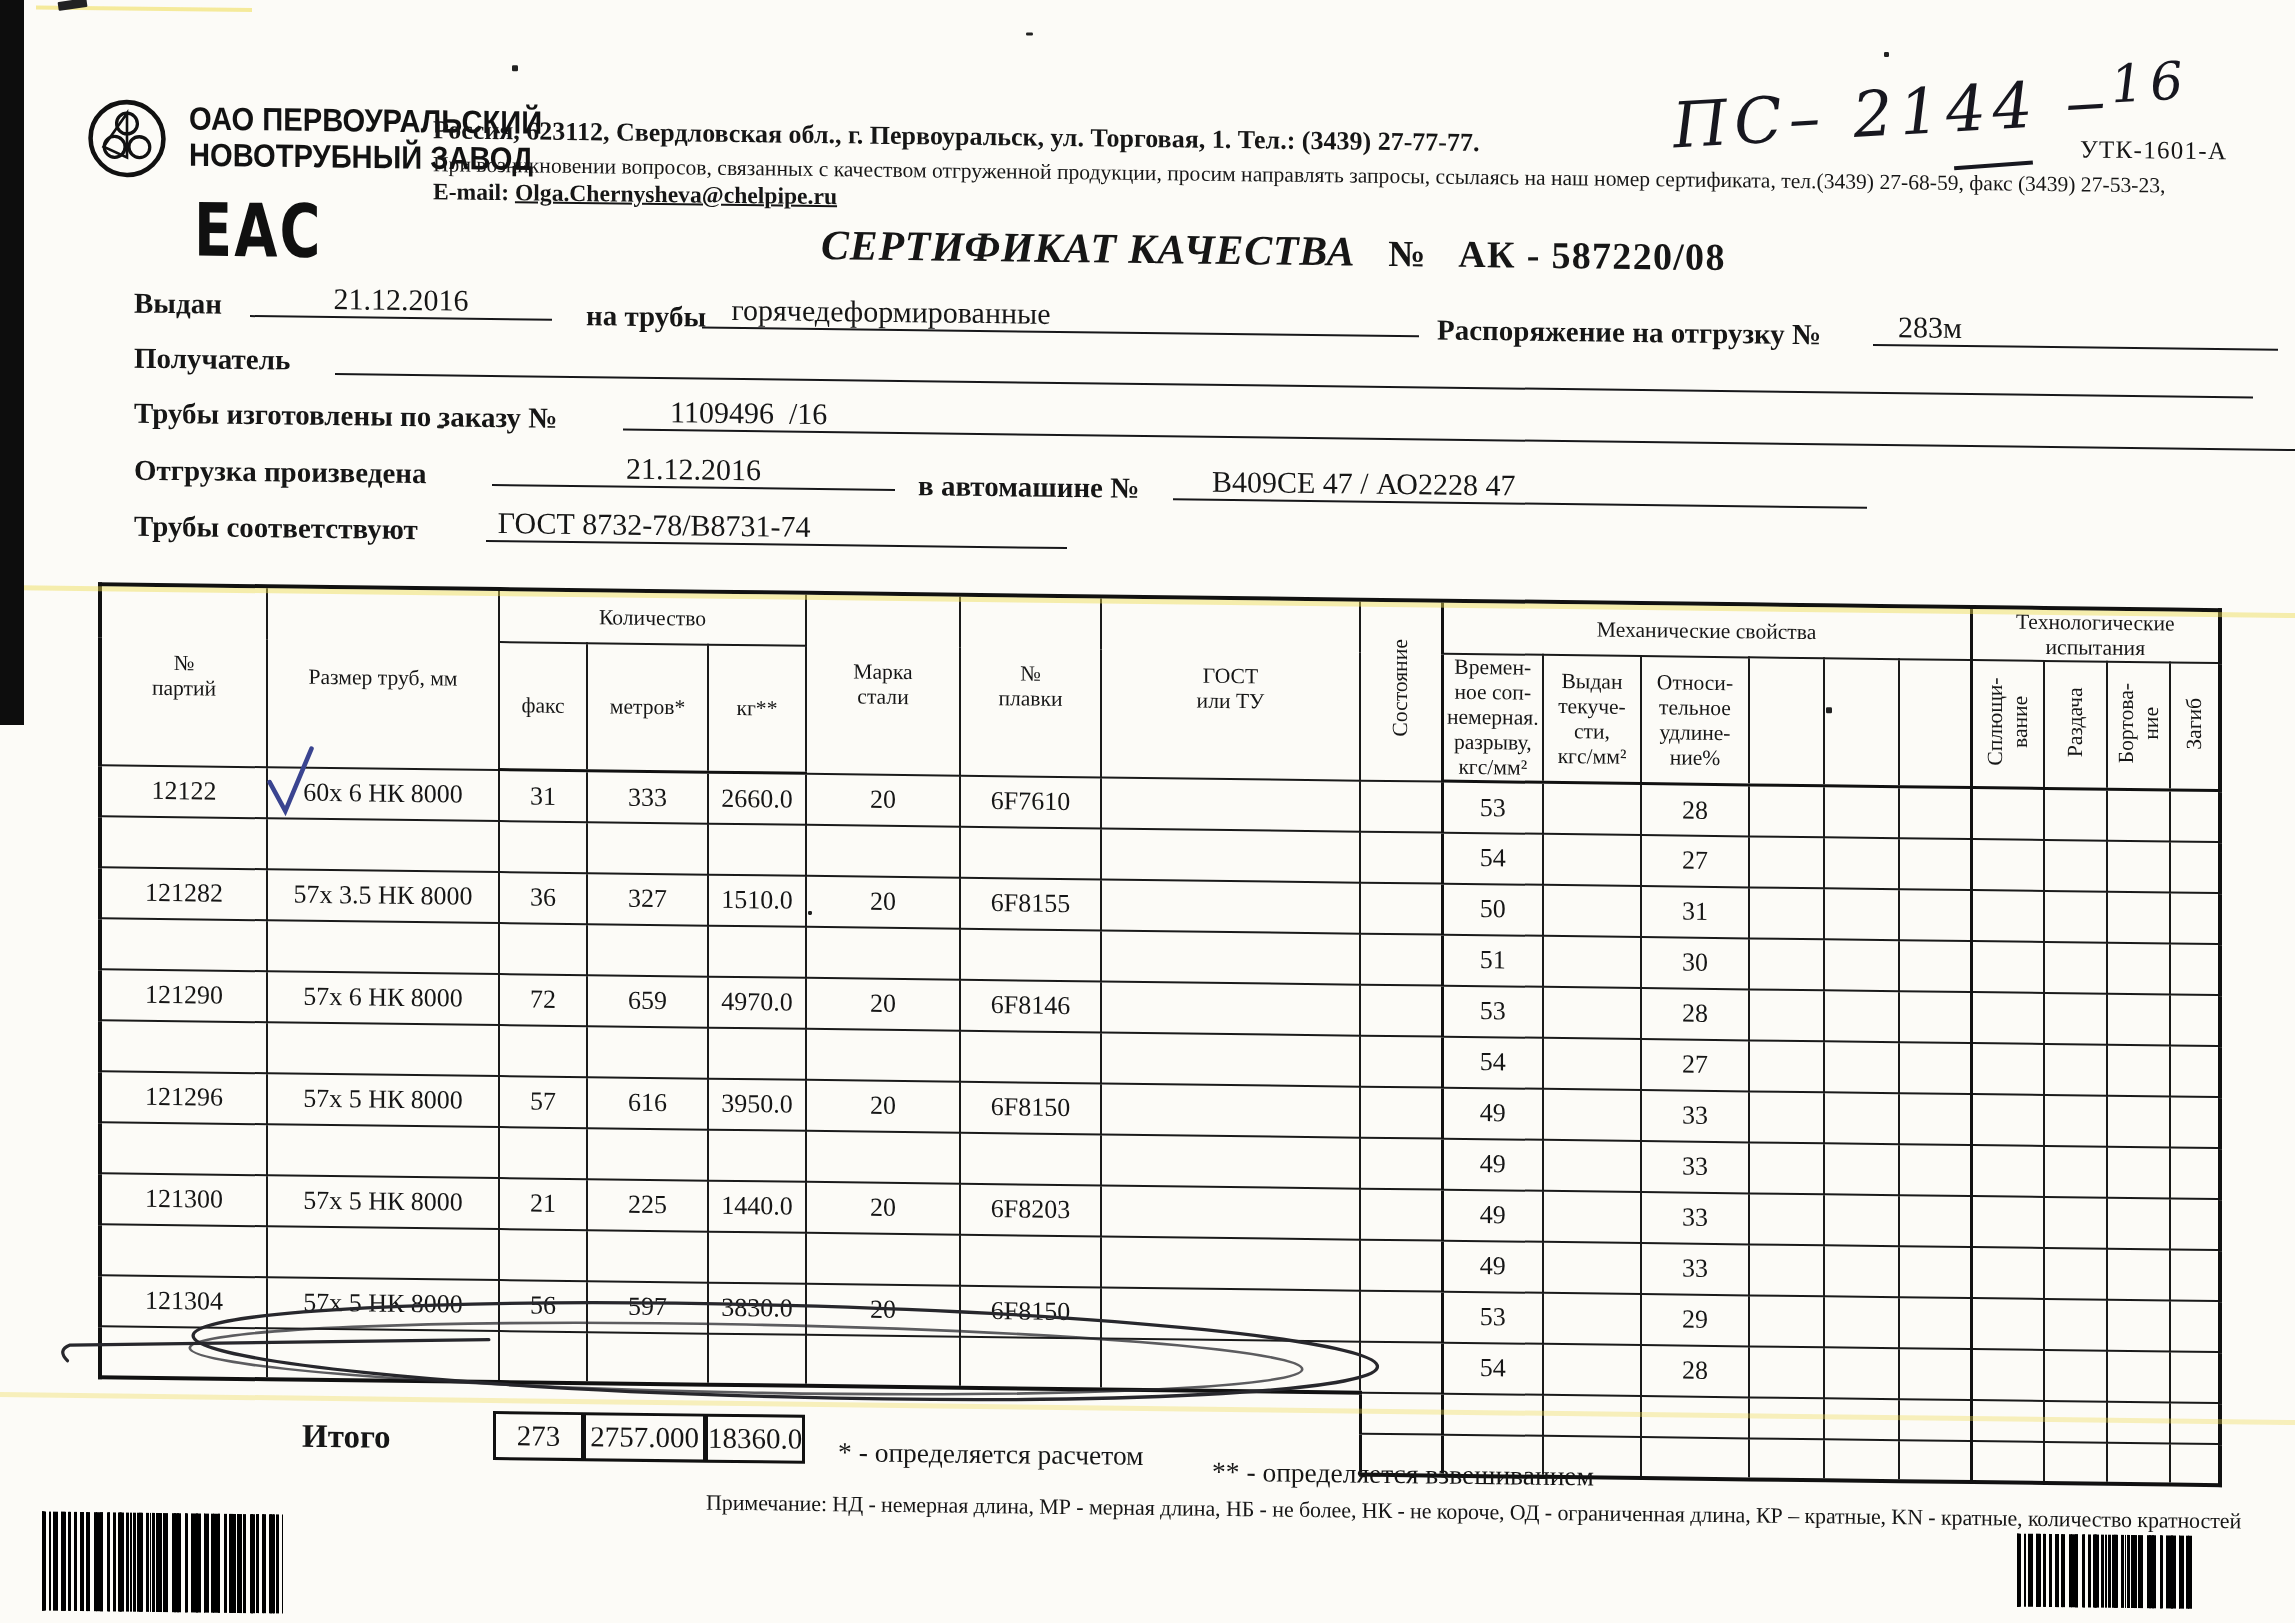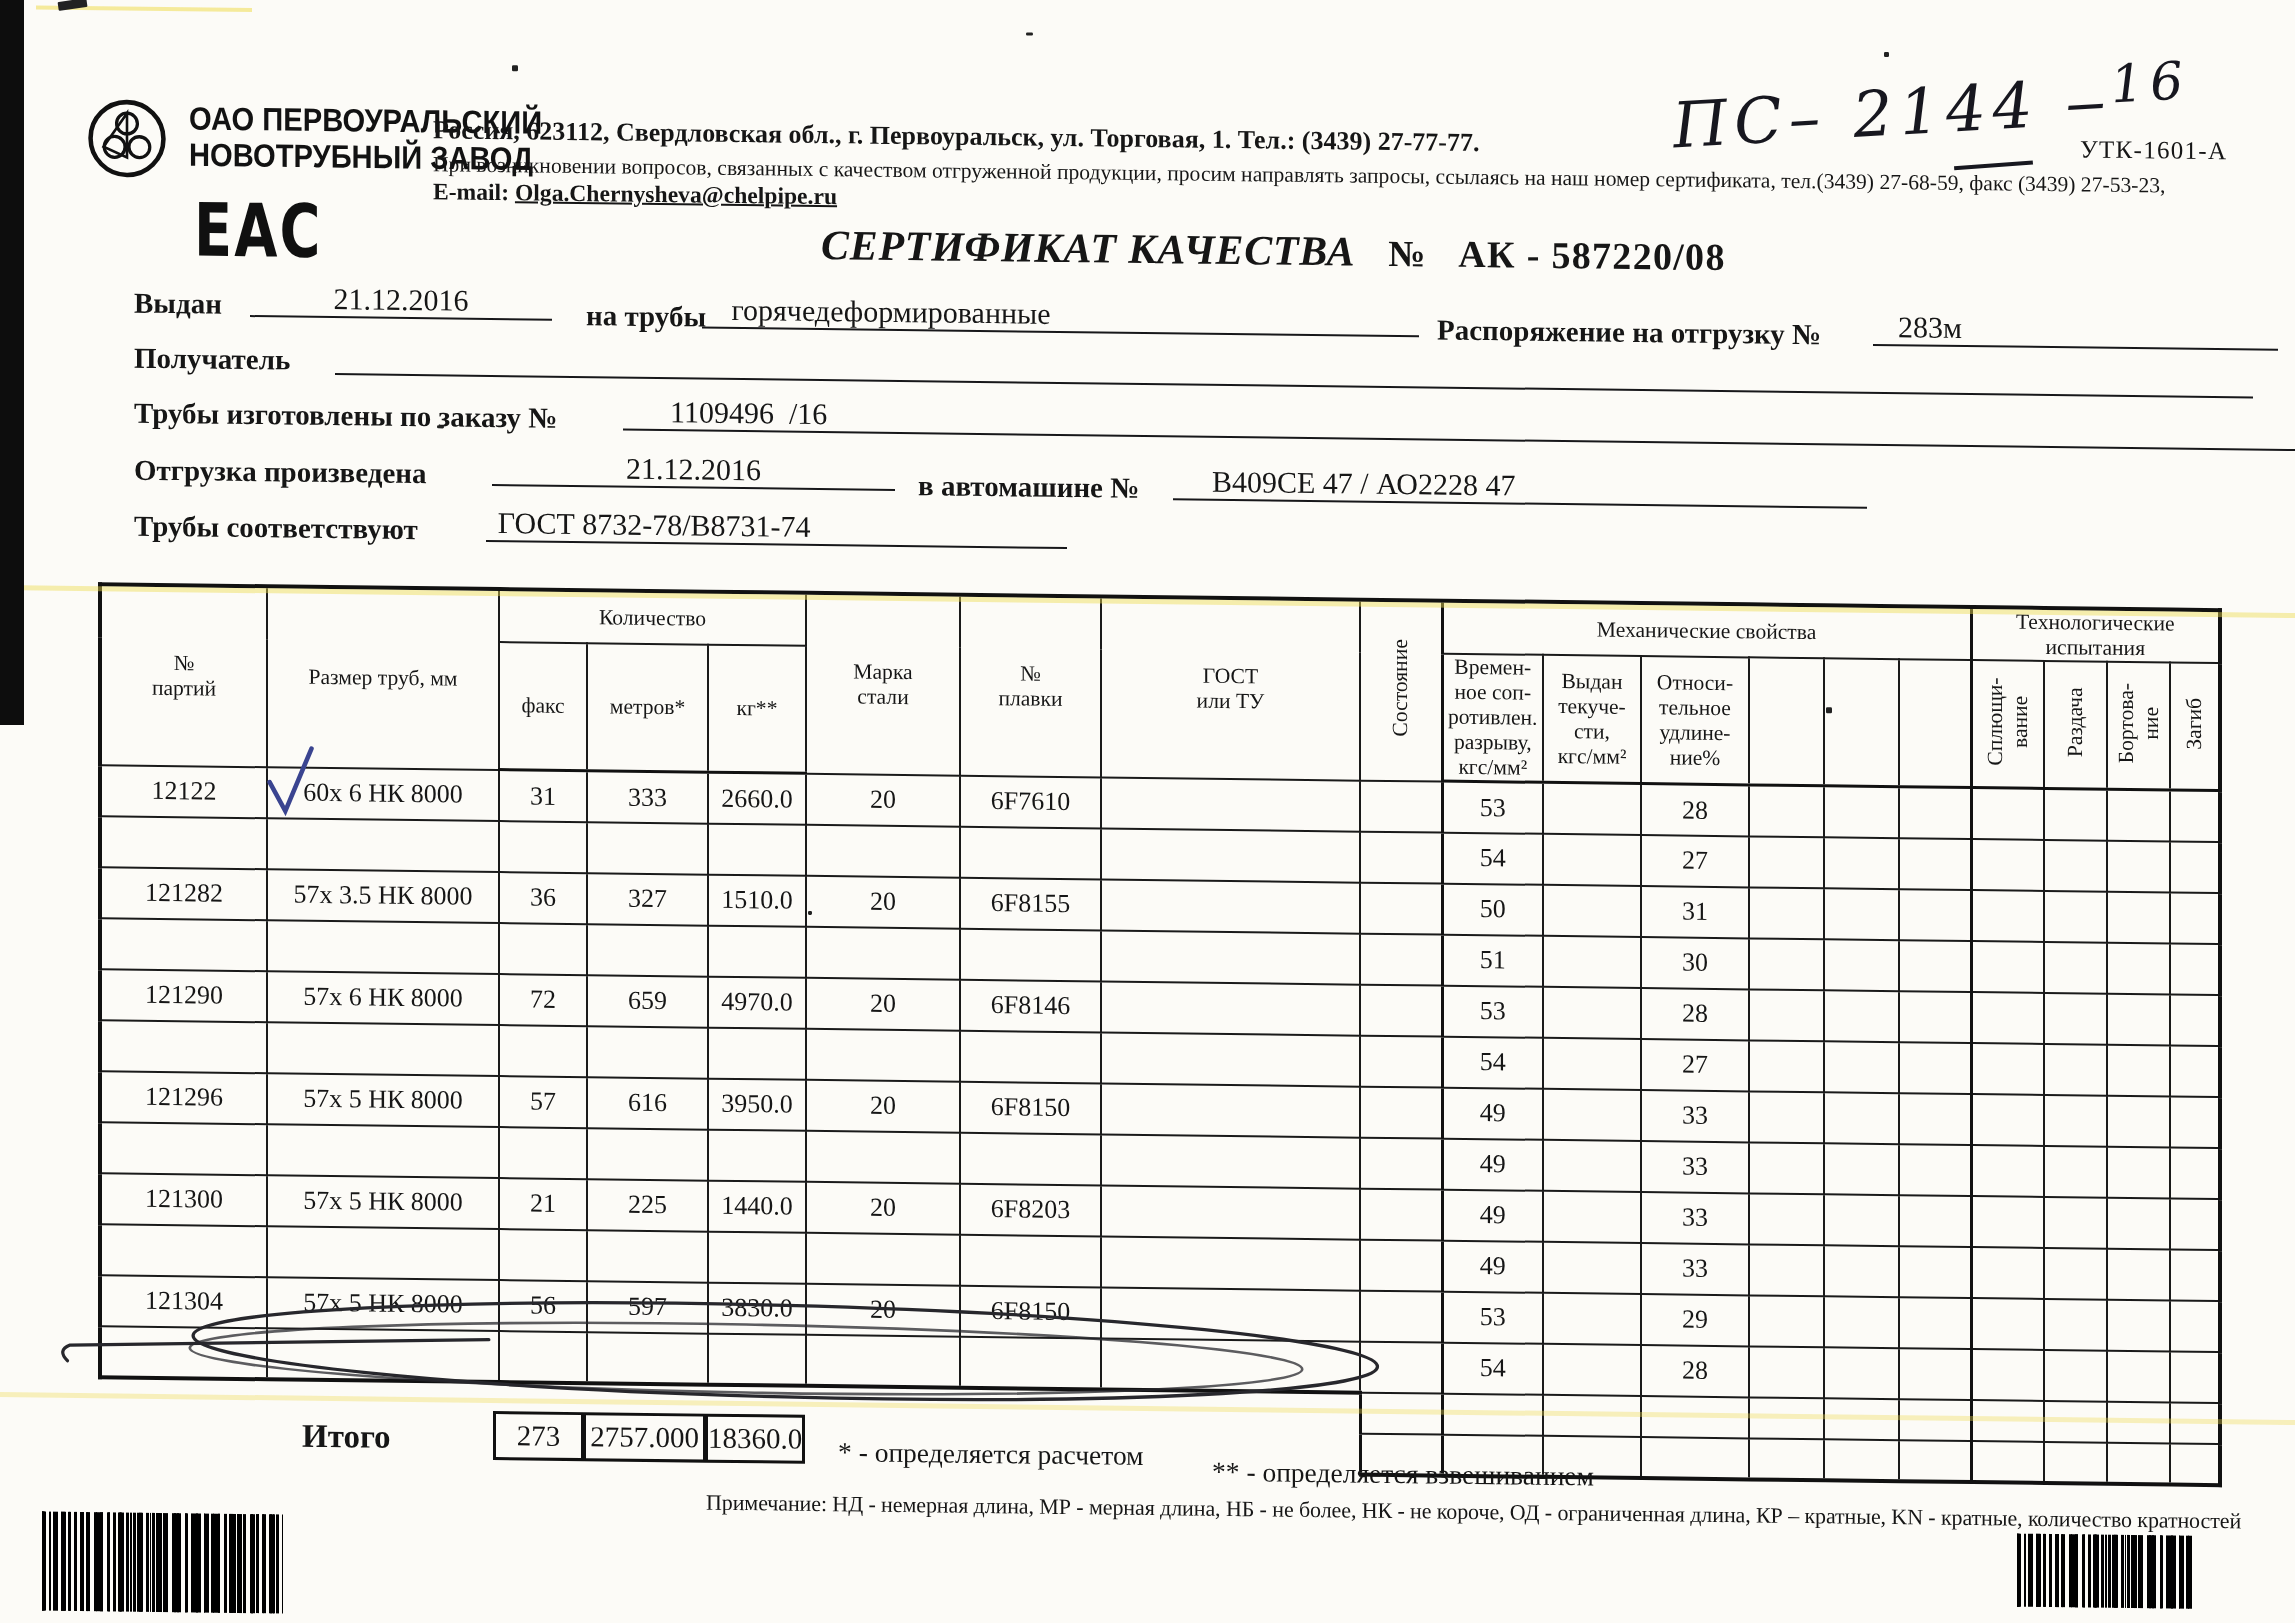--- a/index.html
+++ b/index.html
@@ -165,21 +165,21 @@
           <th colspan="6" class="bt thick-l">Механические свойства</th>
           <th colspan="4" class="bt thick-l br">Технологические
 испытания</th>
         </tr>
         <tr class="h2">
           <th class="hb">факс</th>
           <th class="hb">метров*</th>
           <th class="hb">кг**</th>
           <th class="hb thick-l">Времен-
 ное соп-
-ротивлен.
+немерная.
 разрыву,
 кгс/мм²</th>
           <th class="hb">Выдан
 текуче-
 сти,
 кгс/мм²</th>
           <th class="hb">Относи-
 тельное
 удлине-
 ние%</th>

